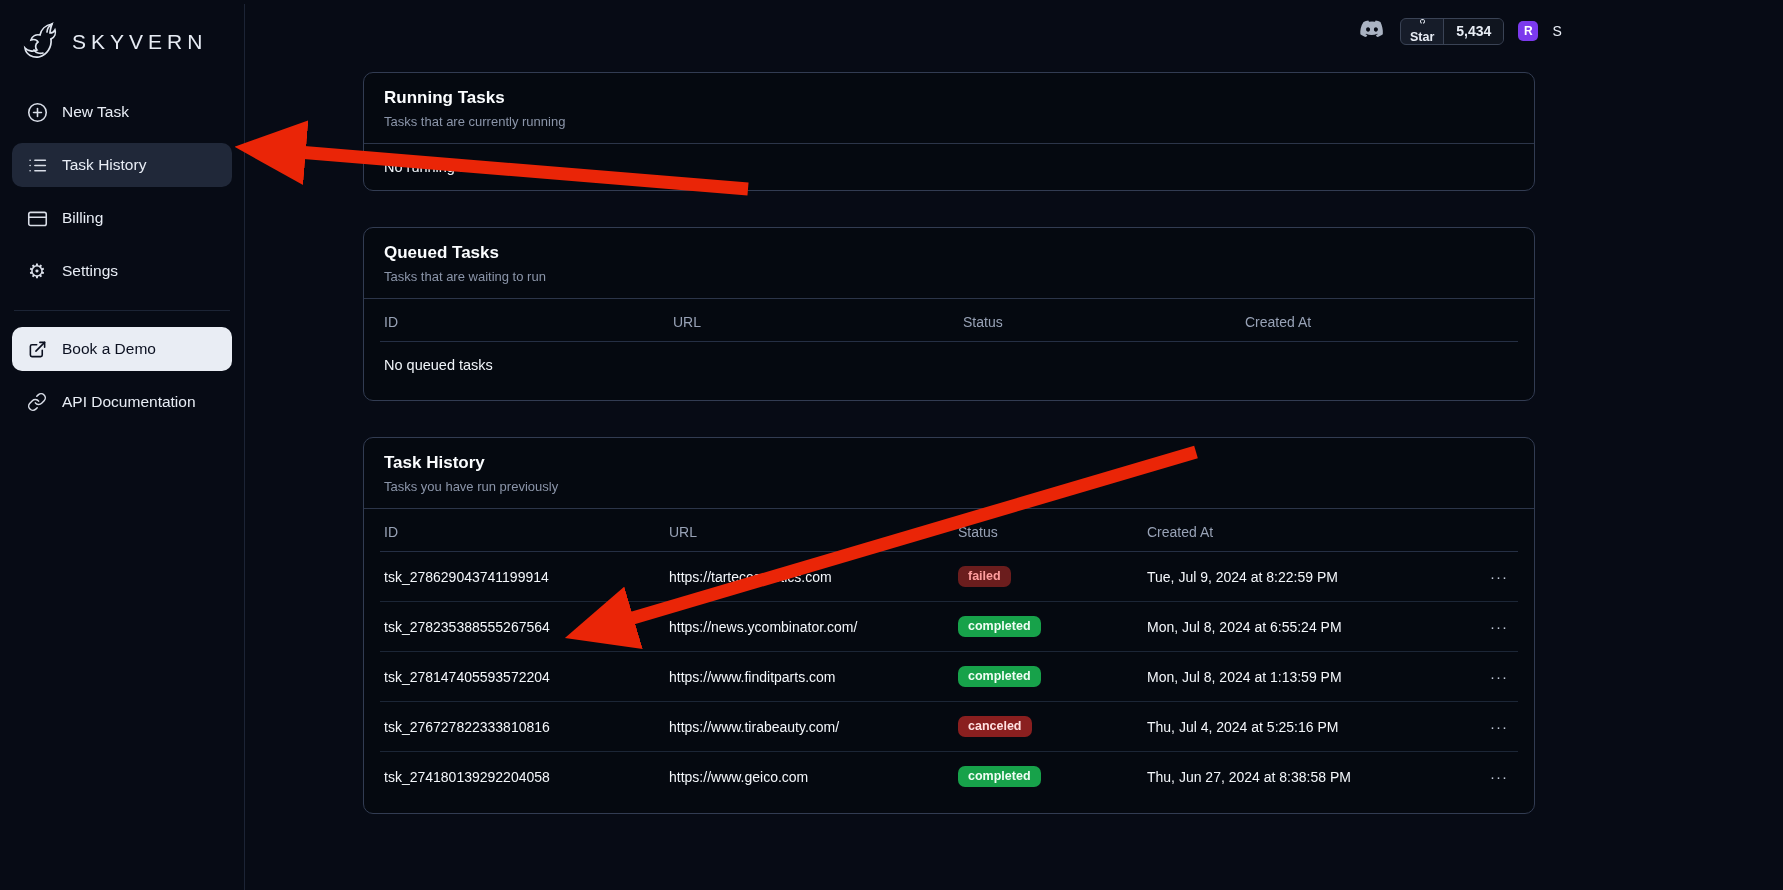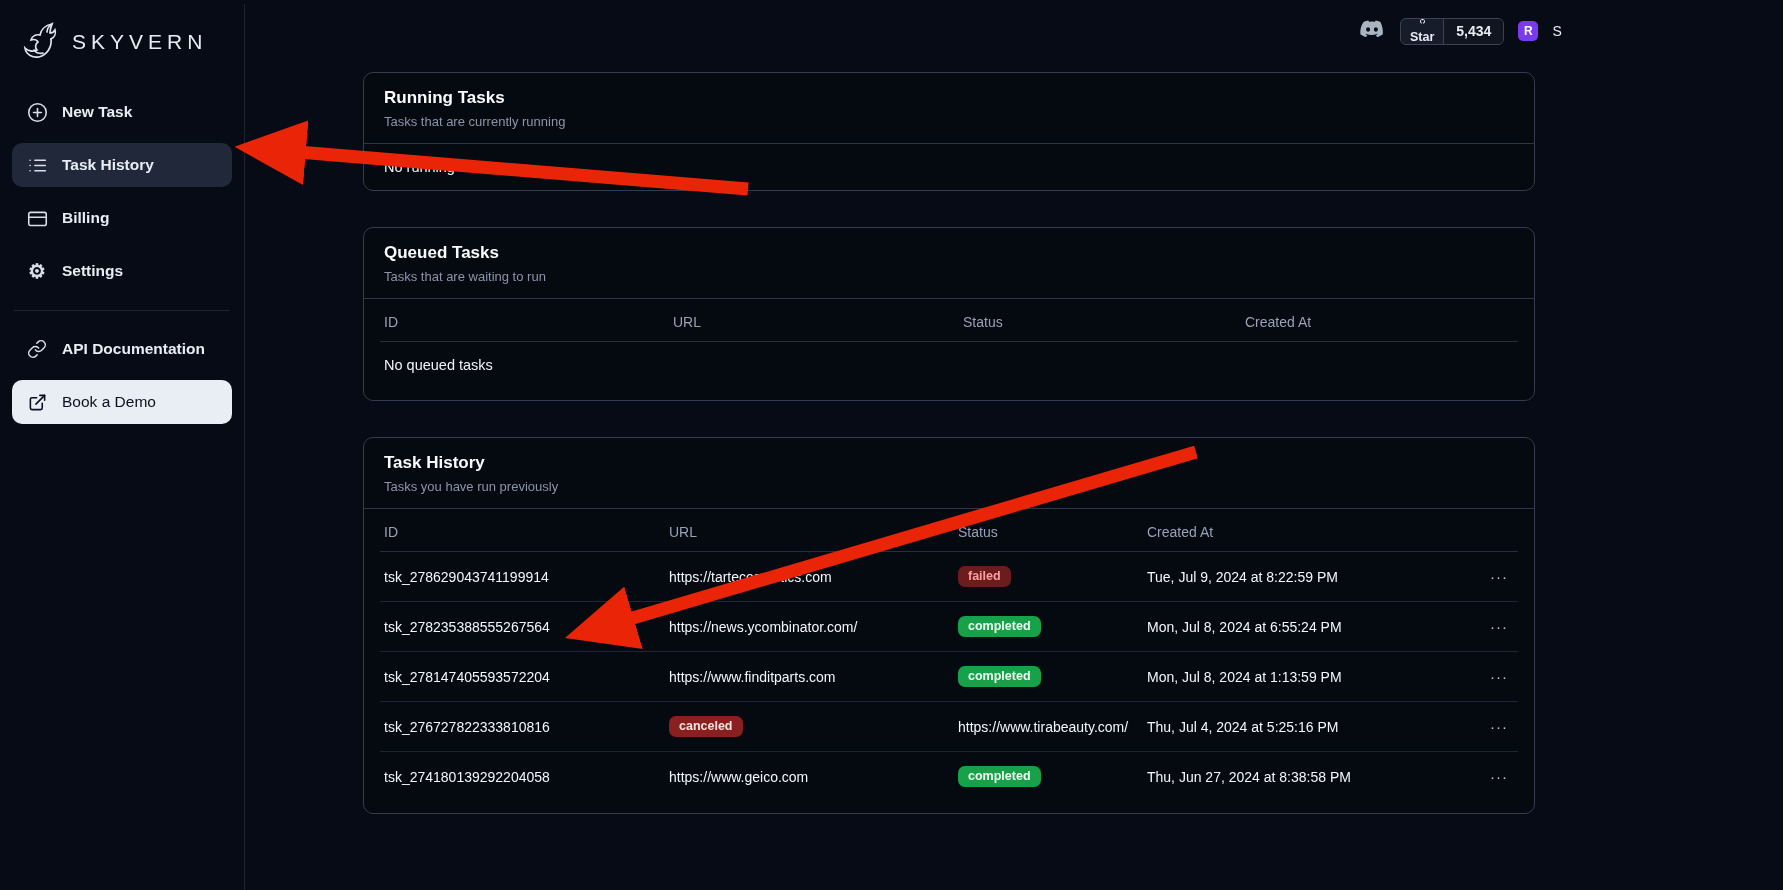--- a/index.html
+++ b/index.html
@@ -21,21 +21,21 @@
   }
   .logo-row { display:flex; align-items:center; gap:10px; padding:16px 8px 14px 10px; }
   .logo-mark { width:40px; height:44px; flex:0 0 auto; }
   .logo-text { font-size:21px; font-weight:500; letter-spacing:5px; color:#e7ecf4; }
 
   .nav { margin-top:12px; display:flex; flex-direction:column; }
   .nav-item {
     display:flex; align-items:center; gap:14px;
     height:44px; padding:0 14px; border-radius:10px;
     font-size:15.5px; color:#e8edf5; cursor:pointer; margin-bottom:9px;
-    background:transparent; border:none; text-align:left;font-weight:bold;
+    background:transparent; border:none; text-align:left;
   }
   .nav-item.active { background:#202839; }
   .nav-item.cta { background:#e9edf4; color:#0b1020; font-weight:500; }
   .nav-icon { width:22px; height:22px; display:flex; align-items:center; justify-content:center; color:#d9dee8; }
   .nav-item.cta .nav-icon { color:#0b1020; }
   .nav-icon svg { display:block; }
   .gear-glyph { font-size:20px; line-height:1; color:#d9dee8; }
   .side-divider { border:none; border-top:1px solid #1c2435; margin:8px 2px 16px; }
 
   
@@ -146,39 +146,39 @@
 
     <button class="nav-item">
       <span class="nav-icon">
           <span class="gear-glyph">⚙</span>
         </span>
       <span>Settings</span>
     </button>
 
     <hr class="side-divider">
 
-    <button class="nav-item">
-      <span class="nav-icon">
-        <svg width="20" height="20" viewBox="0 0 24 24" fill="none" stroke="currentColor" stroke-width="1.8" stroke-linecap="round" stroke-linejoin="round">
-          <path d="M10 13a5 5 0 0 0 7.54.54l3-3a5 5 0 0 0-7.07-7.07l-1.72 1.71"></path>
-          <path d="M14 11a5 5 0 0 0-7.54-.54l-3 3a5 5 0 0 0 7.07 7.07l1.71-1.71"></path>
-        </svg>
-      </span>
-      <span>API Documentation</span>
-    </button>
-
     <button class="nav-item cta">
       <span class="nav-icon">
         <svg width="19" height="19" viewBox="0 0 24 24" fill="none" stroke="currentColor" stroke-width="2" stroke-linecap="round" stroke-linejoin="round">
           <path d="M18 13v6a2 2 0 0 1-2 2H5a2 2 0 0 1-2-2V8a2 2 0 0 1 2-2h6"></path>
           <polyline points="15 3 21 3 21 9"></polyline>
             <line x1="10" y1="14" x2="21" y2="3"></line>
         </svg>
       </span>
       <span>Book a Demo</span>
+    </button>
+
+    <button class="nav-item">
+      <span class="nav-icon">
+        <svg width="20" height="20" viewBox="0 0 24 24" fill="none" stroke="currentColor" stroke-width="1.8" stroke-linecap="round" stroke-linejoin="round">
+          <path d="M10 13a5 5 0 0 0 7.54.54l3-3a5 5 0 0 0-7.07-7.07l-1.72 1.71"></path>
+          <path d="M14 11a5 5 0 0 0-7.54-.54l-3 3a5 5 0 0 0 7.07 7.07l1.71-1.71"></path>
+        </svg>
+      </span>
+      <span>API Documentation</span>
     </button>
   </nav>
 </aside>
 
 <header class="topbar">
   <button class="discord-btn">
     <span>
       <svg viewBox="0 0 28 22" width="26" height="20" fill="#aab3c2">
         <path d="M23.3 2.2A22 22 0 0 0 18 .5l-.7 1.4a20 20 0 0 0-6.6 0L10 .5a22 22 0 0 0-5.3 1.7C1.6 6.8.8 11.2 1.2 15.6c2.2 1.6 4.3 2.6 6.4 3.2l1.3-2.2c-.7-.3-1.4-.6-2-1l.5-.4c4 1.9 8.4 1.9 12.4 0l.5.4c-.7.4-1.4.7-2.1 1l1.3 2.2c2.1-.6 4.2-1.6 6.4-3.2.5-5.1-.8-9.5-2.6-13.4zM9.7 12.9c-1.2 0-2.2-1.1-2.2-2.5S8.5 8 9.7 8s2.2 1.1 2.2 2.4-1 2.5-2.2 2.5zm8.6 0c-1.2 0-2.2-1.1-2.2-2.5S17.1 8 18.3 8s2.2 1.1 2.2 2.4-1 2.5-2.2 2.5z"></path>
       </svg>
@@ -258,22 +258,22 @@
   <div class="trow grid-history">
     <div>tsk_278147405593572204</div>
     <div>https://www.finditparts.com</div>
     <div><span class="badge" style="background: rgb(23, 162, 74); color: rgb(240, 253, 244);">completed</span></div>
     <div>Mon, Jul 8, 2024 at 1:13:59 PM</div>
     <div class="cell-actions"><button class="dots-btn">···</button></div>
   </div>
 
   <div class="trow grid-history">
     <div>tsk_276727822333810816</div>
+    <div>https://www.tirabeauty.com/</div>
     <div><span class="badge" style="background: rgb(138, 31, 31); color: rgb(255, 224, 224);">canceled</span></div>
-    <div>https://www.tirabeauty.com/</div>
     <div>Thu, Jul 4, 2024 at 5:25:16 PM</div>
     <div class="cell-actions"><button class="dots-btn">···</button></div>
   </div>
 
   <div class="trow grid-history">
     <div>tsk_274180139292204058</div>
     <div>https://www.geico.com</div>
     <div><span class="badge" style="background: rgb(23, 162, 74); color: rgb(240, 253, 244);">completed</span></div>
     <div>Thu, Jun 27, 2024 at 8:38:58 PM</div>
     <div class="cell-actions"><button class="dots-btn">···</button></div>

